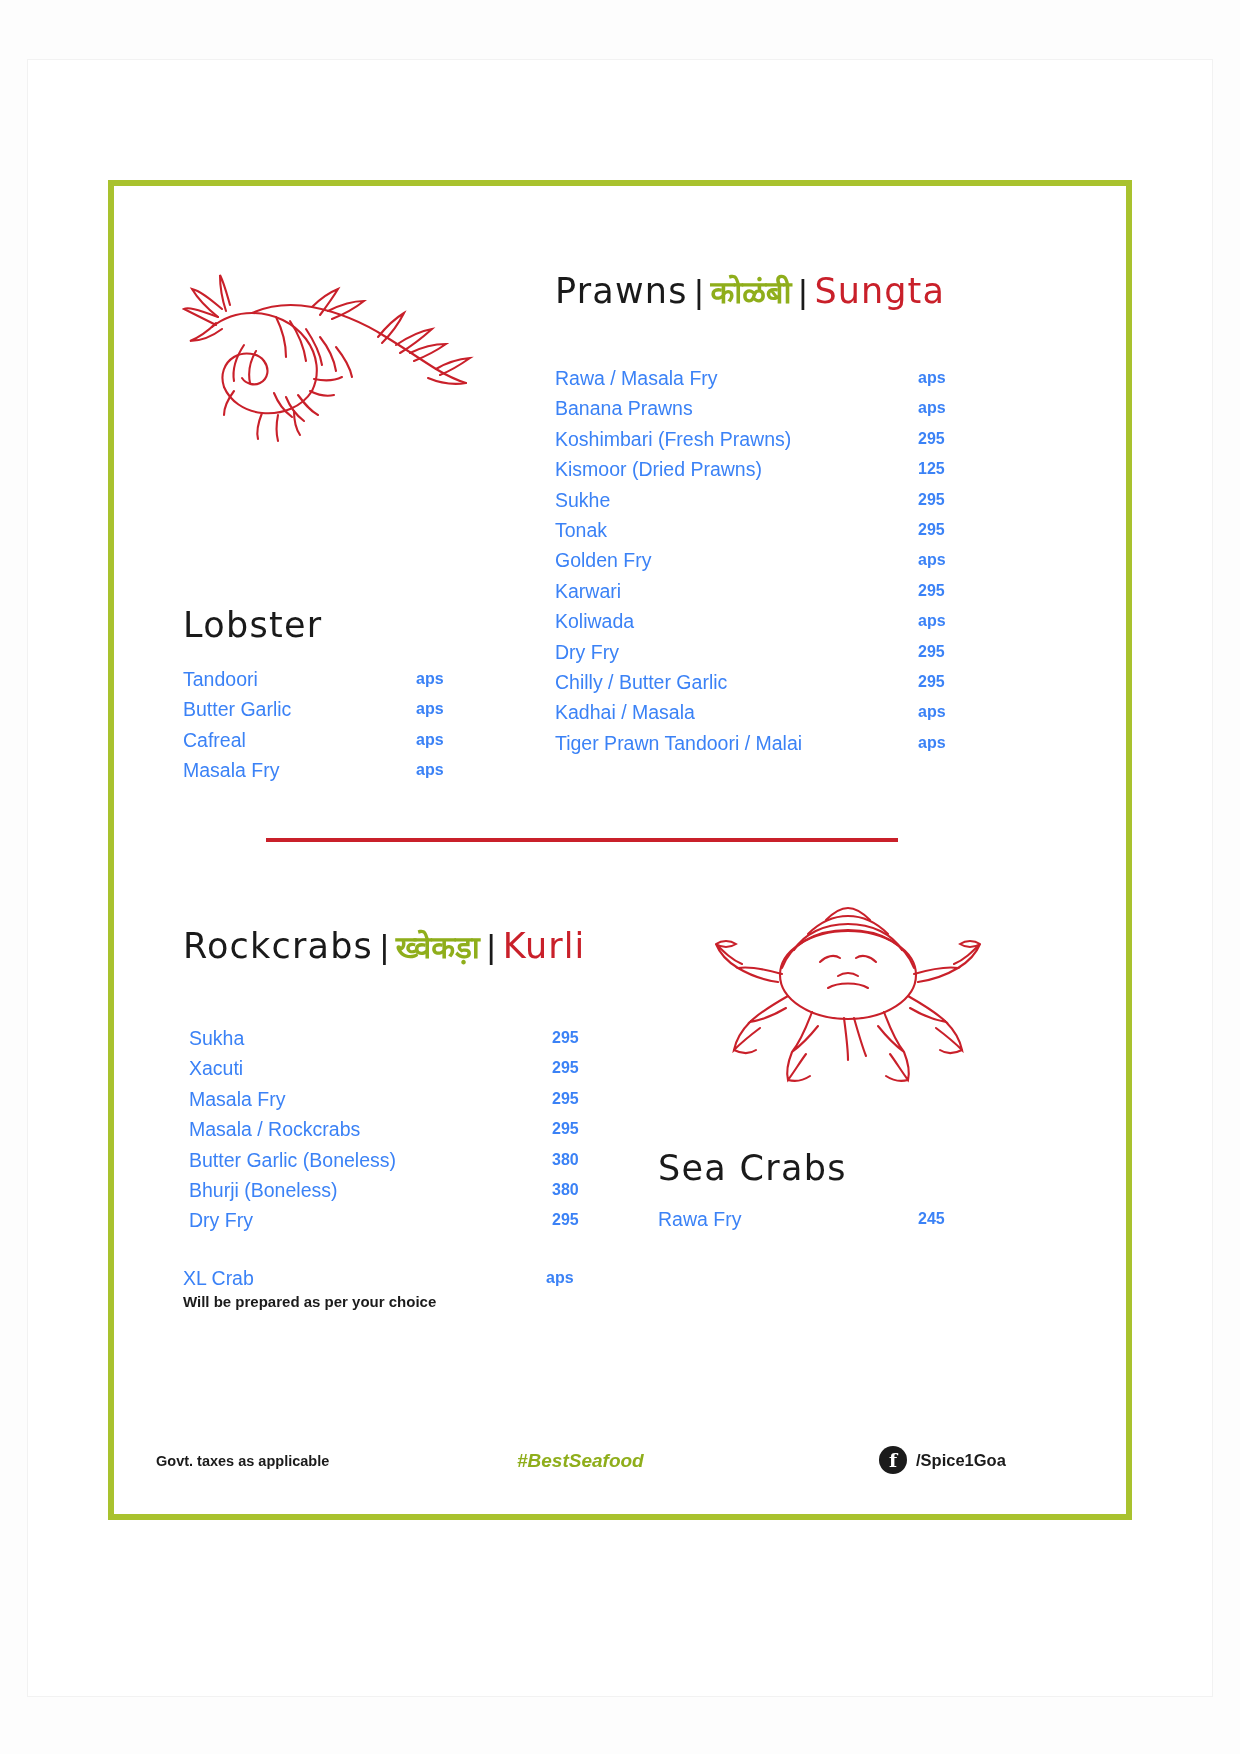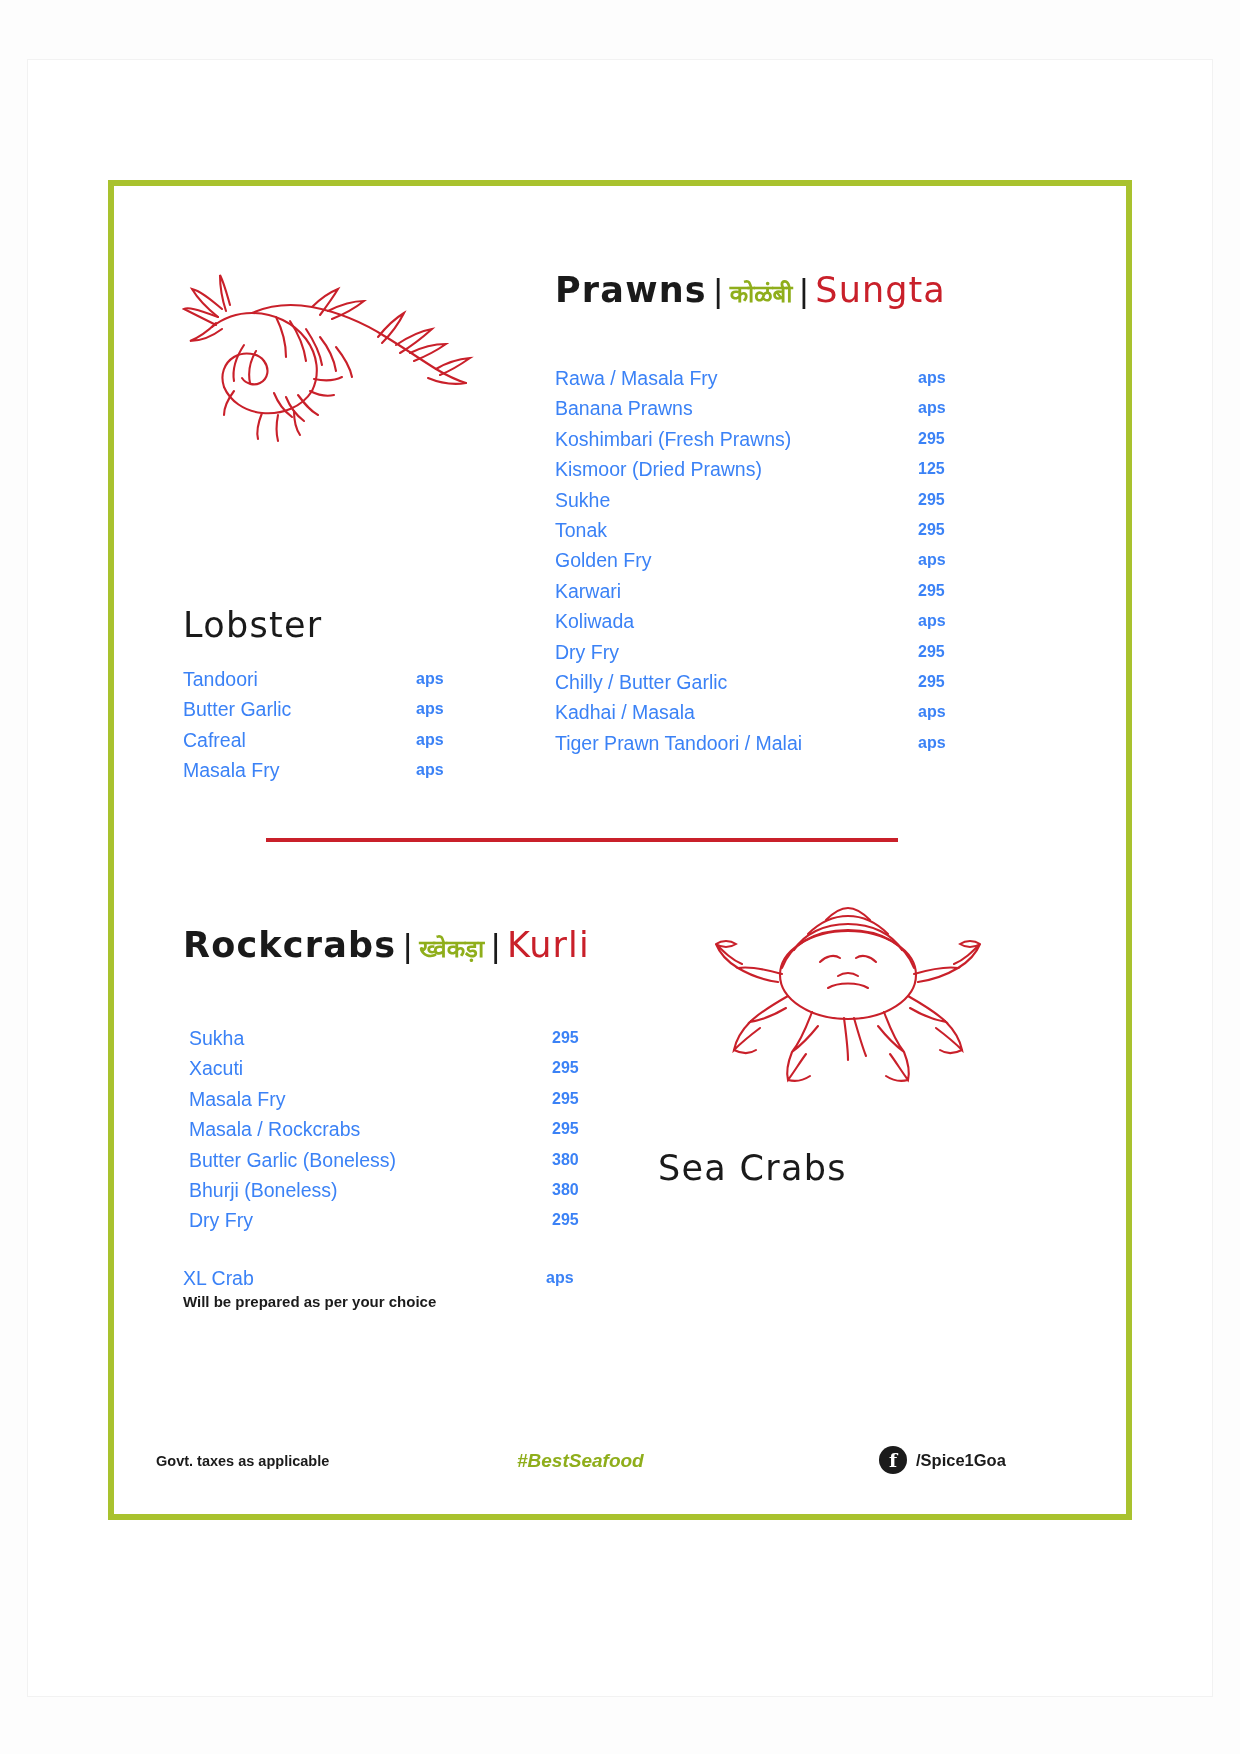--- a/index.html
+++ b/index.html
@@ -41,33 +41,33 @@
   
   .sec-head {
     position: absolute;
     display: flex;
     align-items: baseline;
     white-space: nowrap;
   }
   .sec-head .en {
     font-family: "DejaVu Sans", sans-serif;
     font-size: 35px;
-    font-weight: 700;
+    font-weight: 400;
     color: #1a1a1a;
     letter-spacing: 1.2px;
   }
   .sec-head .bar {
     color: #1a1a1a;
     font-size: 34px;
     margin: 0 7px;
     font-weight: 300;
   }
   .sec-head .dev {
     font-family: "DejaVu Sans", sans-serif;
-    font-size: 24px;
+    font-size: 31px;
     color: #8fae1b;
     font-weight: 600;
   }
   .sec-head .bar2 {
     color: #1a1a1a;
     font-size: 34px;
     margin: 0 7px;
     font-weight: 300;
   }
   .sec-head .loc {
@@ -427,20 +427,28 @@
       <div class="rowwrap">
           <div class="row">
             <span class="nm">XL Crab</span>
             <span class="pr" style="left:363px;">aps</span>
           </div>
         </div>
       <div class="note">Will be prepared as per your choice</div>
     </div>
 
     <div class="simple-head" style="left:630px; top:1088px;">Sea Crabs</div>
+    <div class="items" style="left:630px; top:1144px; width:320px;">
+      <div class="rowwrap">
+          <div class="row">
+            <span class="nm">Rawa Fry</span>
+            <span class="pr" style="left:260px;">245</span>
+          </div>
+        </div>
+    </div>
 
     <div class="footer-left">Govt. taxes as applicable</div>
     <div class="footer-center">#BestSeafood</div>
     <div class="footer-right">
       <span class="fb">f</span>
       <span class="handle">/Spice1Goa</span>
     </div>
 
   </div>
 </div>

